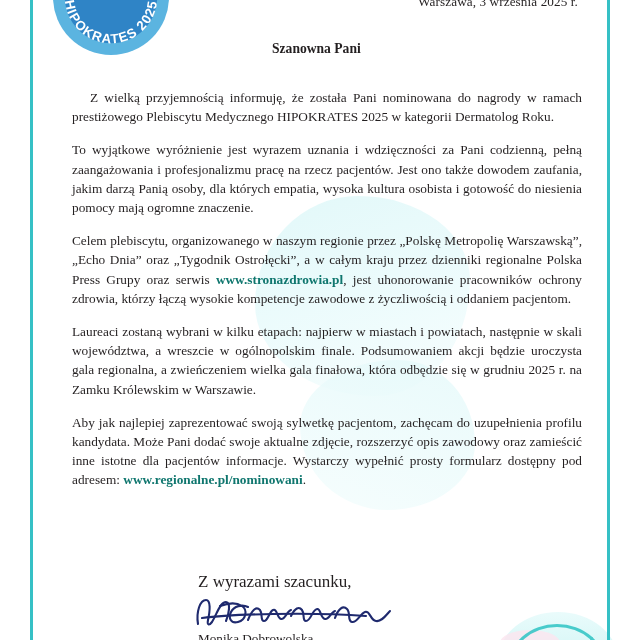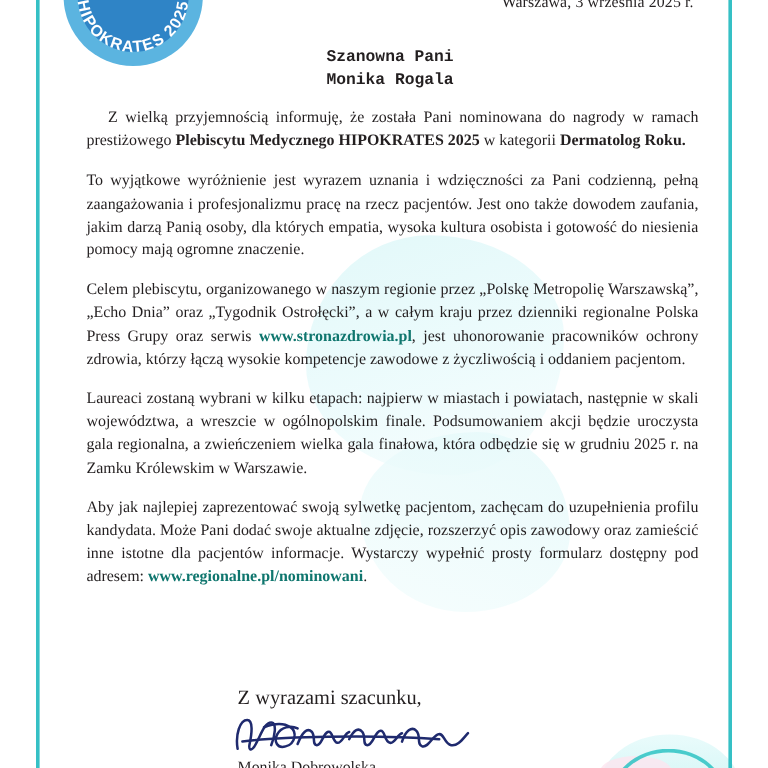--- a/index.html
+++ b/index.html
@@ -122,40 +122,39 @@
     letter-spacing: .1px;
   }
 
   .addressee {
     position: absolute;
     left: 200px;
     top: 39px;
     font-weight: bold;
     font-size: 13.6px;
     line-height: 19px;
-    font-family: Liberation Mono, monospace;
   }
 
   .body-block {
     position: absolute;
     left: 0;
     right: 0;
     top: 88px;
   }
 
   p.para {
     margin: 0 0 14px 0;
     font-size: 13.3px;
     line-height: 19.2px;
     text-align: justify;
     text-indent: 0;
   }
   p.para.first { text-indent: 18px; }
 
-  b, strong { font-weight: bold; }
+  b, strong { font-weight: normal; }
 
   a.link, .link {
     color: #0f766e;
     font-weight: bold;
     text-decoration: none;
   }
 
   .sign-block {
     position: absolute;
     left: 196px;
@@ -208,21 +207,20 @@
       <textPath href="#arcpath" startOffset="50%" text-anchor="middle">HIPOKRATES 2025</textPath>
     </text>
   </svg>
 
   <div class="content">
 
     <div class="date-line">Warszawa, 3 września 2025 r.</div>
 
     <div class="addressee">
       <div>Szanowna Pani</div>
-      <div>Monika Rogala</div>
     </div>
 
     <div class="body-block">
       <p class="para first"><span>Z wielką przyjemnością informuję, że została Pani nominowana do nagrody w ramach prestiżowego </span><b>Plebiscytu Medycznego HIPOKRATES 2025</b><span> w kategorii </span><b>Dermatolog Roku.</b></p>
       <p class="para"><span>To wyjątkowe wyróżnienie jest wyrazem uznania i wdzięczności za Pani codzienną, pełną zaangażowania i profesjonalizmu pracę na rzecz pacjentów. Jest ono także dowodem zaufania, jakim darzą Panią osoby, dla których empatia, wysoka kultura osobista i gotowość do niesienia pomocy mają ogromne znaczenie.</span></p>
       <p class="para"><span>Celem plebiscytu, organizowanego w naszym regionie przez „Polskę Metropolię Warszawską”, „Echo Dnia” oraz „Tygodnik Ostrołęcki”, a w całym kraju przez dzienniki regionalne Polska Press Grupy oraz serwis </span><span class="link">www.stronazdrowia.pl</span><span>, jest uhonorowanie pracowników ochrony zdrowia, którzy łączą wysokie kompetencje zawodowe z życzliwością i oddaniem pacjentom.</span></p>
       <p class="para"><span>Laureaci zostaną wybrani w kilku etapach: najpierw w miastach i powiatach, następnie w skali województwa, a wreszcie w ogólnopolskim finale. Podsumowaniem akcji będzie uroczysta gala regionalna, a zwieńczeniem wielka gala finałowa, która odbędzie się w grudniu 2025 r. na Zamku Królewskim w Warszawie.</span></p>
       <p class="para"><span>Aby jak najlepiej zaprezentować swoją sylwetkę pacjentom, zachęcam do uzupełnienia profilu kandydata. Może Pani dodać swoje aktualne zdjęcie, rozszerzyć opis zawodowy oraz zamieścić inne istotne dla pacjentów informacje. Wystarczy wypełnić prosty formularz dostępny pod adresem: </span><span class="link">www.regionalne.pl/nominowani</span><span>.</span></p>
     </div>
   </div>

